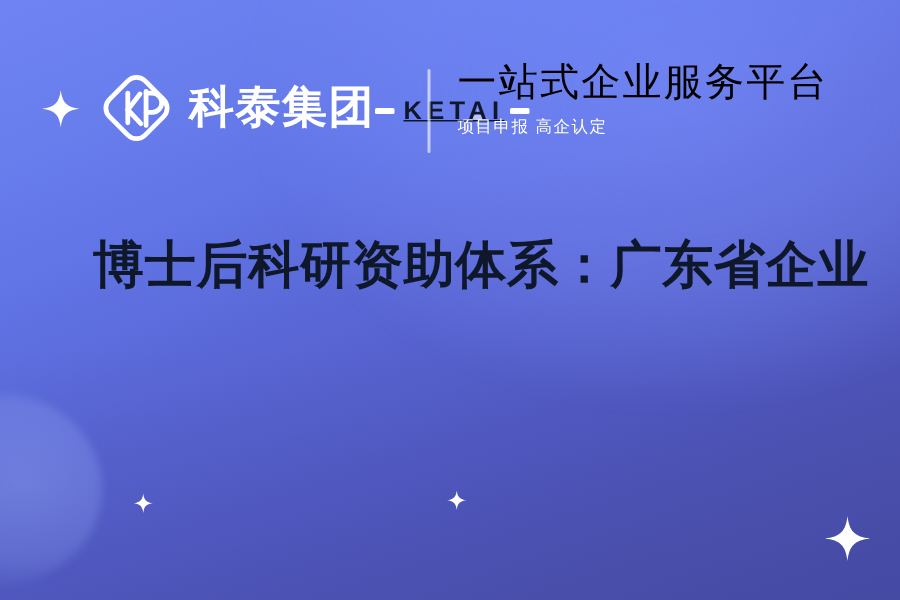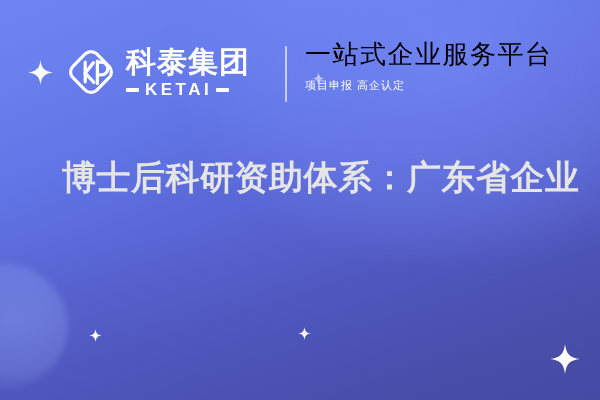--- a/index.html
+++ b/index.html
@@ -93,21 +93,21 @@
   .logo-mark {
     width: 58px;
     height: 58px;
     flex: none;
   }
   .logo-mark svg { display: block; }
 
   .brand-words {
     margin-left: 6px;
     display: flex;
-    flex-direction: column;
+    flex-direction: row;
     justify-content: center;
   }
   .brand-cn {
     font-size: 30px;
     line-height: 32px;
     font-weight: 700;
     color: #ffffff;
     letter-spacing: 1px;
     white-space: nowrap;
   }
@@ -121,24 +121,25 @@
     height: 4px;
     background: #ffffff;
     border-radius: 1px;
     flex: none;
     width: 13px;
   }
   .brand-en {
     font-size: 17px;
     line-height: 18px;
     font-weight: 700;
-    color: #ffffff;
+    color: #0f172a;
     letter-spacing: 3.5px;
     white-space: nowrap;
     margin: 0 4px 0 6px;
+    text-decoration: underline;
   }
 
   .divider {
     position: absolute;
     left: 285px;
     top: 10px;
     width: 2px;
     height: 56px;
     background: rgba(255,255,255,0.62);
     border-radius: 1px;
@@ -171,21 +172,21 @@
   .title-block {
     position: absolute;
     left: 62px;
     top: 154px;
     width: 500px;
   }
   .title-line {
     font-size: 34px;
     line-height: 46px;
     font-weight: 700;
-    color: #e5e5e5;
+    color: #0f172a;
     letter-spacing: 0.5px;
     white-space: nowrap;
   }
 </style>
 </head>
 <body>
 
 <div class="banner">
 
   <div class="bg-base"></div>

